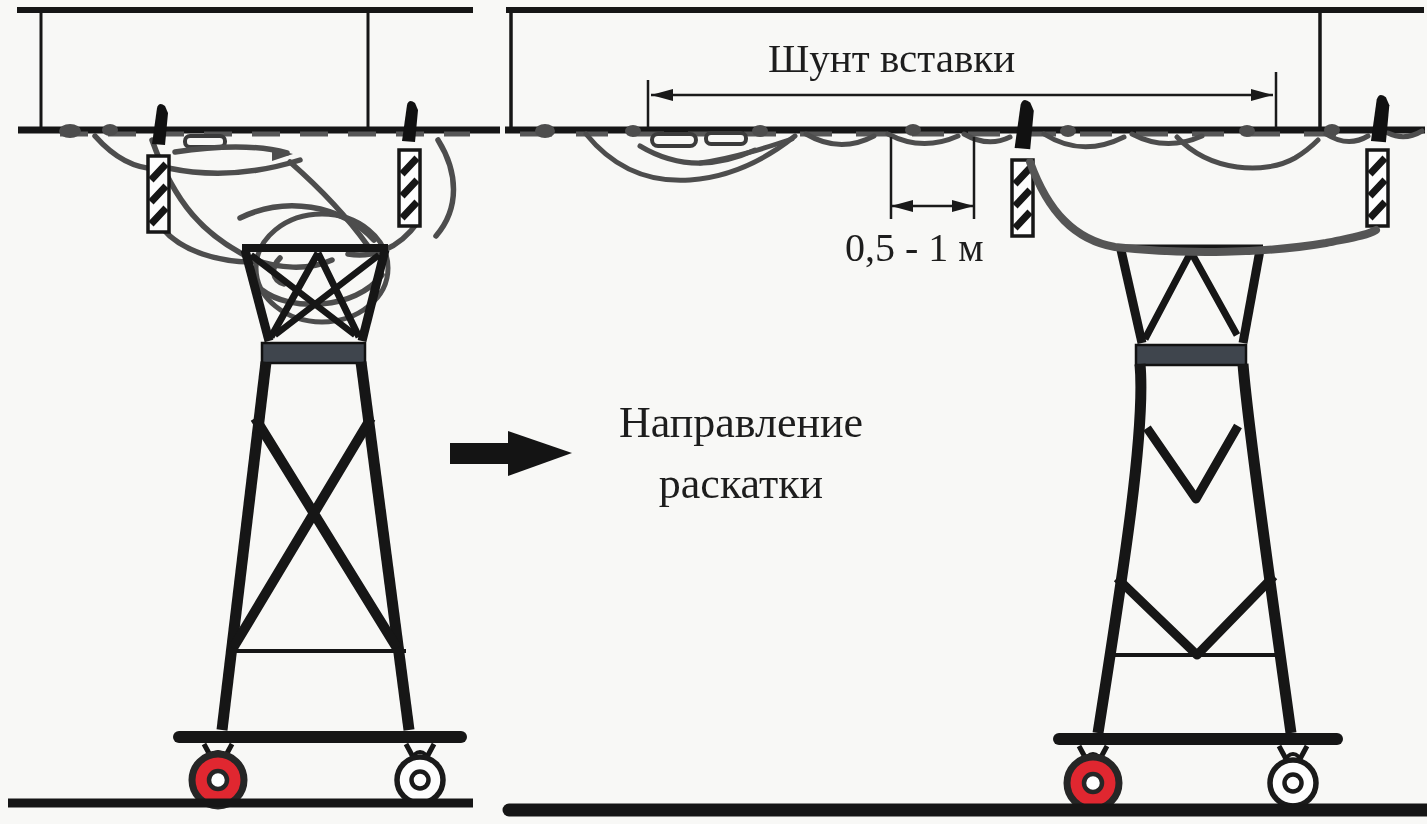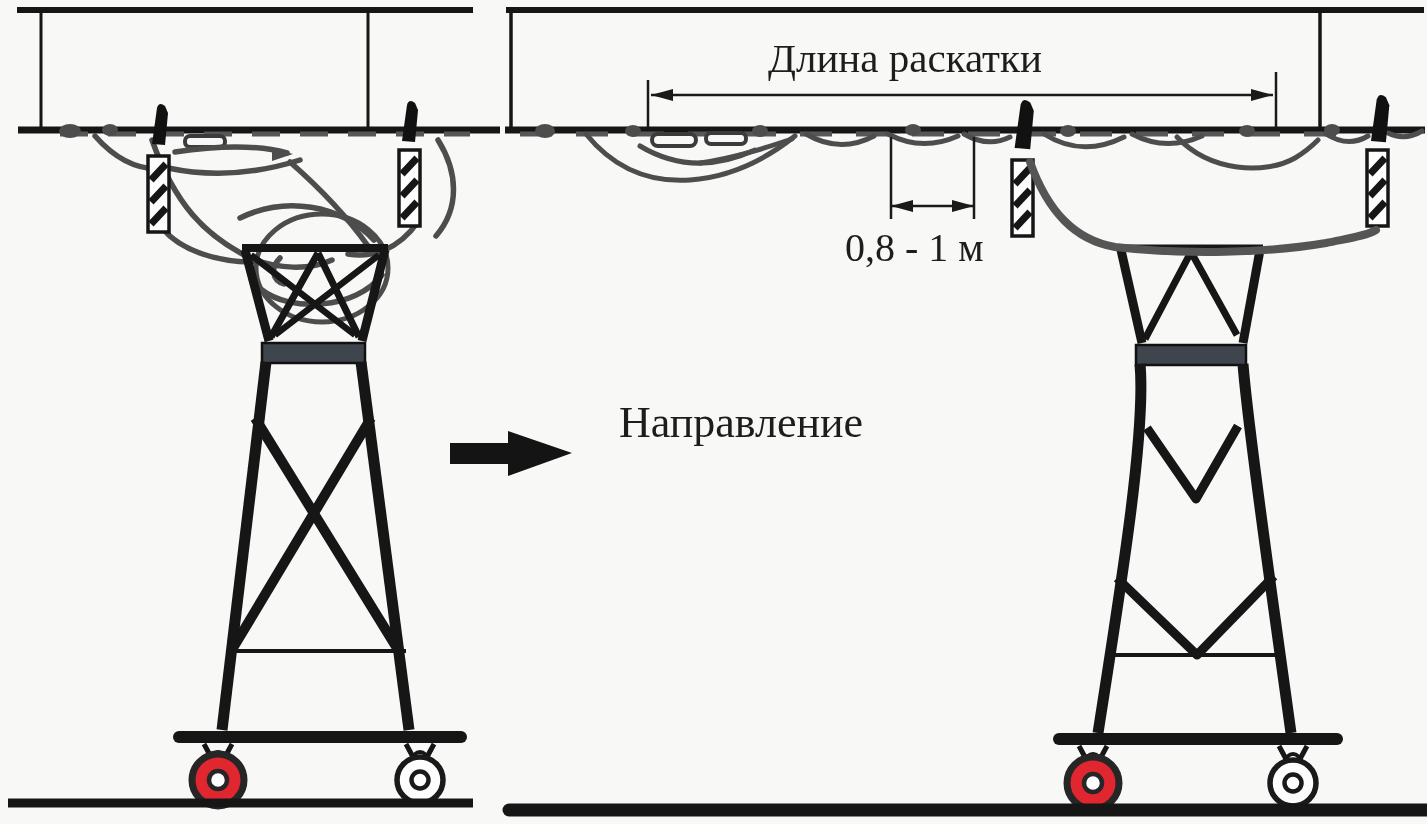--- a/index.html
+++ b/index.html
@@ -185,18 +185,19 @@
   <path d="M1030,162 C1048,212 1075,240 1115,247 C1185,255 1268,253 1326,243 C1350,238 1366,236 1376,230" stroke="#555555" stroke-width="8" fill="none" stroke-linecap="round"></path>
 
   <line x1="509" y1="810" x2="1426" y2="810" stroke="#161616" stroke-width="13" stroke-linecap="round"></line>
 
   <g fill="#141414">
     <rect x="450" y="443" width="58" height="21"></rect>
     <polygon points="508,431 508,476 572,453"></polygon>
   </g>
 </svg>
 
-<div class="lbl lbl-insert">Длина раскатки</div>
-<div class="lbl lbl-spacing">0,8 - 1 м</div>
+<div class="lbl lbl-insert">Шунт вставки</div>
+<div class="lbl lbl-spacing">0,5 - 1 м</div>
 <div class="lbl lbl-direction">
   <div>Направление</div>
+  <div>раскатки</div>
 </div>
 </div>
 
 </body></html>

